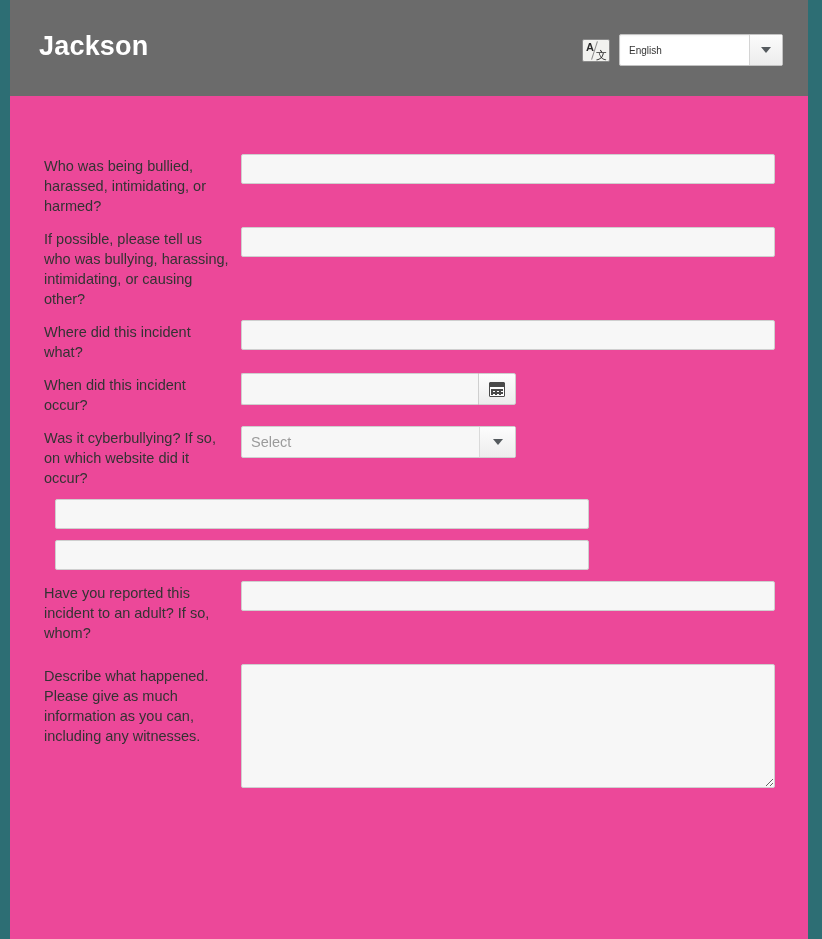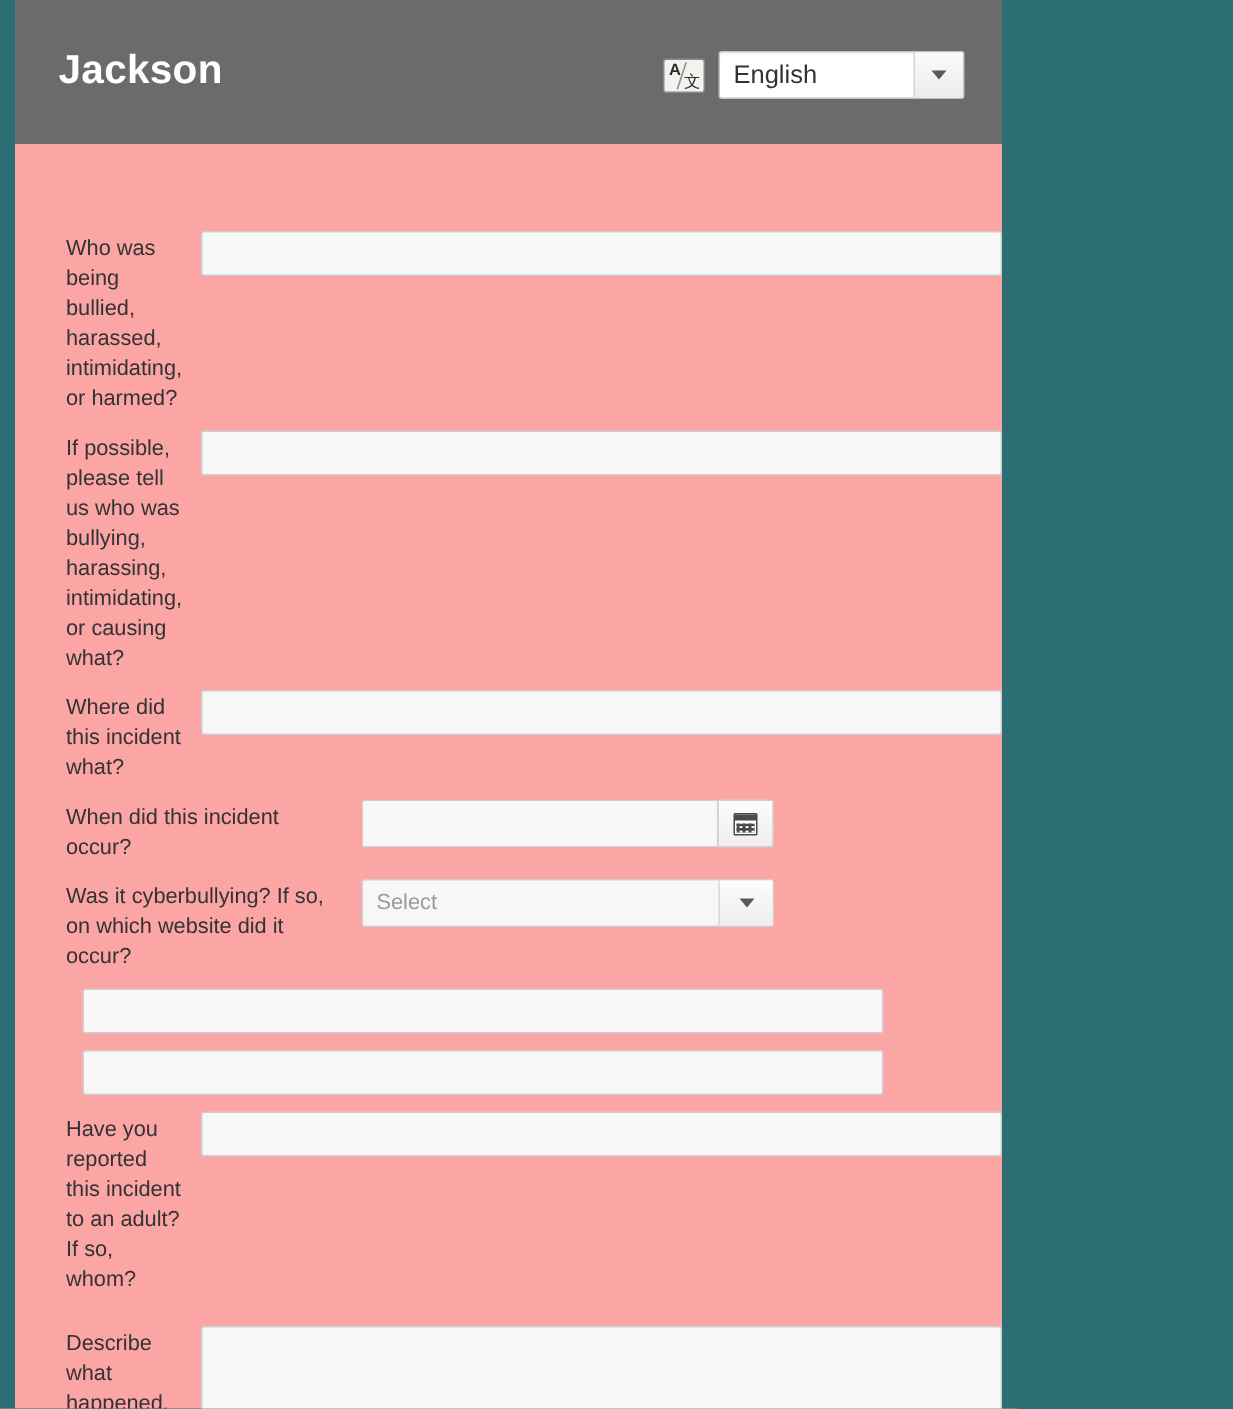--- a/index.html
+++ b/index.html
@@ -16,23 +16,23 @@
   .page {
     position: relative;
     width: 822px;
     height: 939px;
     background: #2d6e74;
   }
   .content-frame {
     position: absolute;
     left: 10px;
     top: 0;
-    width: 658px;
+    width: 798px;
     height: 939px;
-    background: #fca5a5;
+    background: #ec4899;
   }
   .header {
     height: 96px;
     background: #6b6b6b;
     position: relative;
   }
   .brand {
     position: absolute;
     left: 29px;
     top: 31px;
@@ -91,21 +91,21 @@
     border: 1px solid #c2c2c2;
     background: #ffffff;
     border-radius: 2px;
     box-shadow: inset 0 1px 2px rgba(0,0,0,0.05);
   }
   .lang-select .value {
     width: 120px;
     display: flex;
     align-items: center;
     padding-left: 9px;
-    font-size: 17px;
+    font-size: 10px;
     color: #333333;
   }
   .lang-select .caret-box {
     width: 32px;
     border-left: 1px solid #d4d4d4;
     background: linear-gradient(#fbfbfb, #ececec);
     display: flex;
     align-items: center;
     justify-content: center;
   }
@@ -257,21 +257,21 @@
     <div class="form">
 
       <div class="row">
         <div class="label">Who was being bullied, harassed, intimidating, or harmed?</div>
         <div class="field-area">
           <input class="text-input" type="text" value="" style="">
         </div>
       </div>
 
       <div class="row">
-        <div class="label">If possible, please tell us who was bullying, harassing, intimidating, or causing what?</div>
+        <div class="label">If possible, please tell us who was bullying, harassing, intimidating, or causing other?</div>
         <div class="field-area">
           <input class="text-input" type="text" value="" style="">
         </div>
       </div>
 
       <div class="row">
         <div class="label">Where did this incident what?</div>
         <div class="field-area">
           <input class="text-input" type="text" value="" style="">
         </div>

